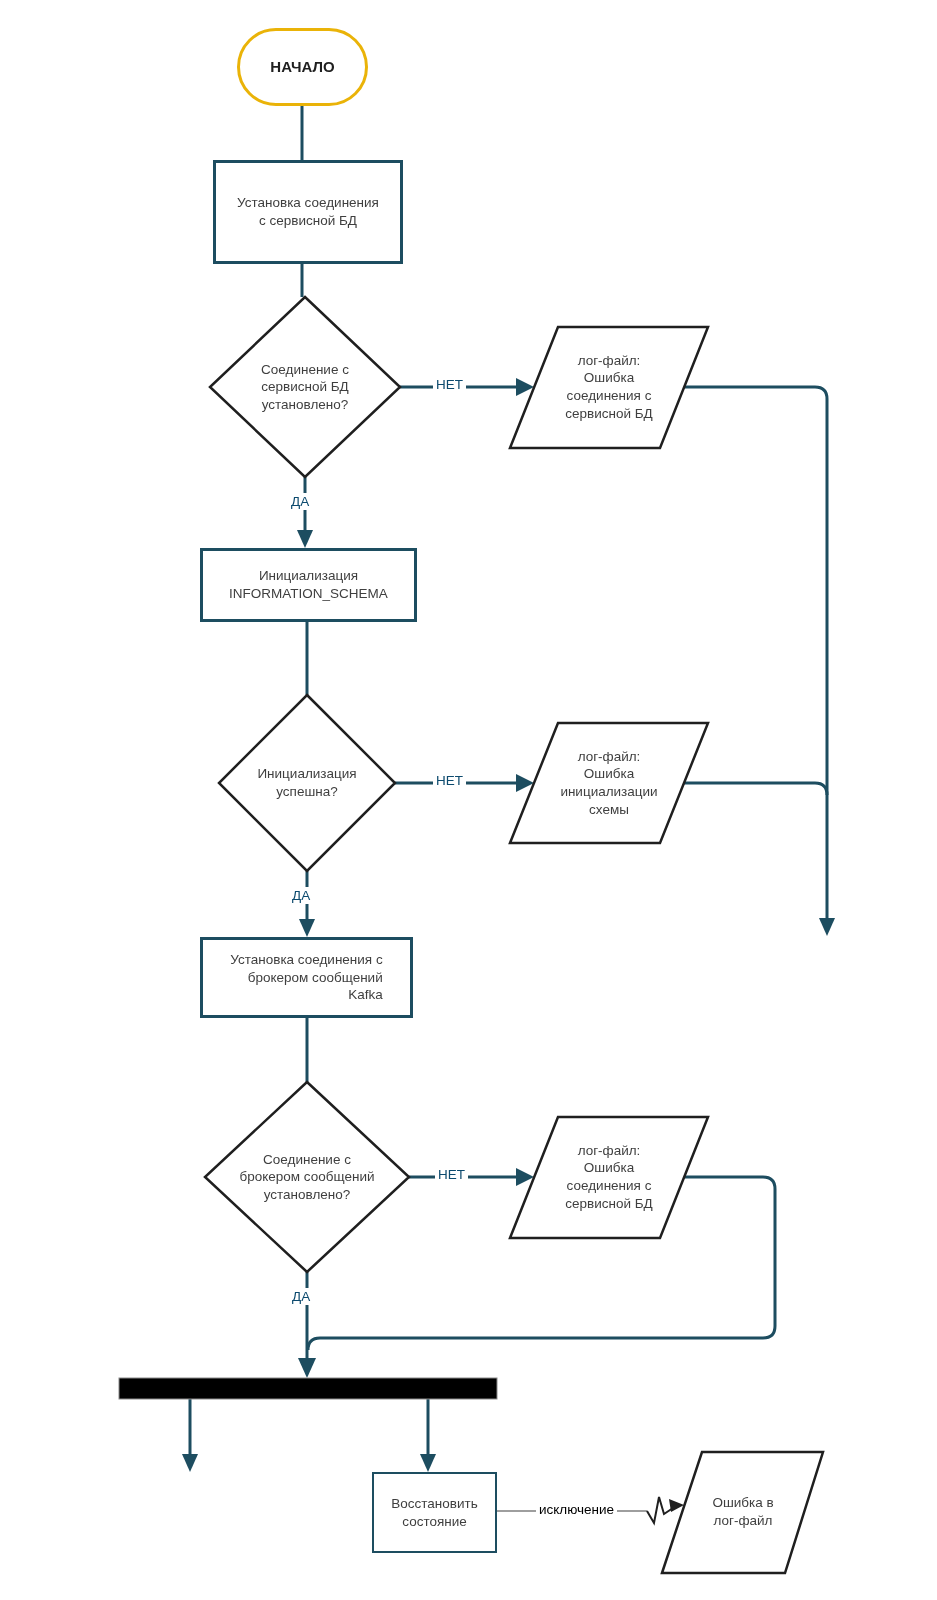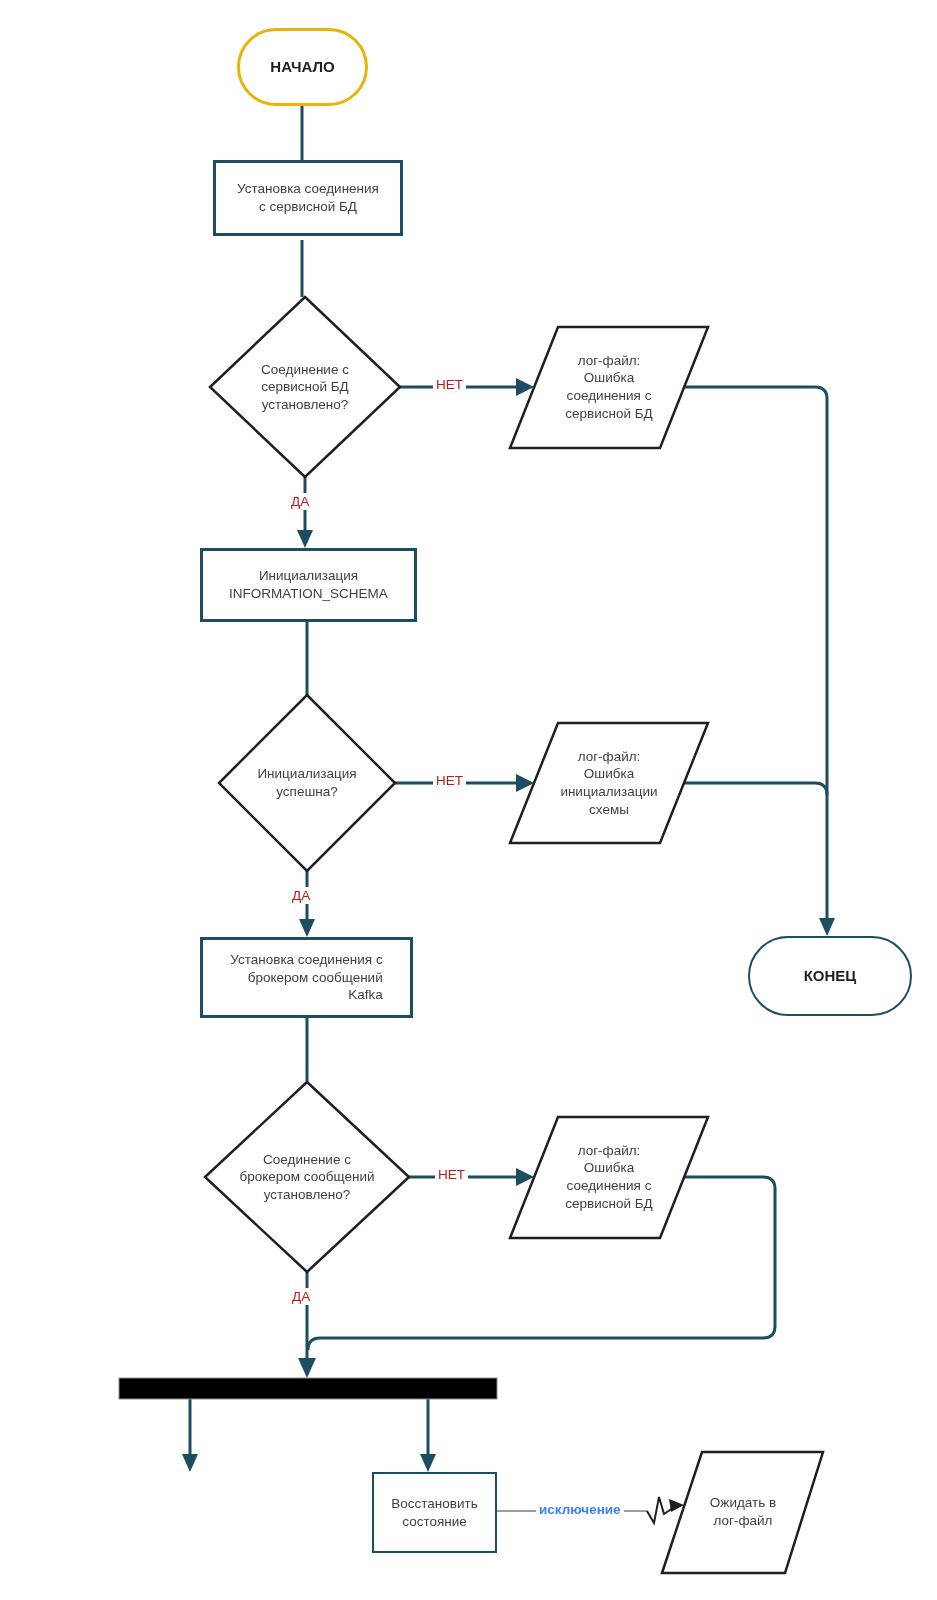--- a/index.html
+++ b/index.html
@@ -47,26 +47,26 @@
     display:flex;align-items:center;justify-content:center;
     text-align:center;
     color:#3f3f3f;font-size:13.5px;line-height:1.3;
     white-space:pre-line;
     background:transparent;
     pointer-events:none;
   }
   .edge-label{
     position:absolute;
     display:flex;align-items:center;justify-content:center;
-    color:#b91c1c;font-size:13.5px;
+    color:#0c4a6e;font-size:13.5px;
     background:#ffffff;
     padding:1px 3px;
     white-space:nowrap;
   }
-  .edge-label.gray{color:#3b82f6;font-weight:bold;}
+  .edge-label.gray{color:#000000;}
 </style>
 </head>
 <body>
 
 <div class="canvas">
 
   <svg class="layer">
 
     <path class="teal-line" d="M302,106 V160"></path>
     <path class="teal-line" d="M302,240 V297"></path>
@@ -105,31 +105,30 @@
 
     <rect x="119" y="1378" width="378" height="21" fill="#000000" stroke="#8a8a8a" stroke-width="1"></rect>
 
     <path class="gray-line" d="M497,1511 H647"></path>
     <path class="zig" d="M647,1511 L654,1523 L659,1497 L664,1514 L676,1506"></path>
     <polygon class="black-arrow" points="684,1505 669,1499 671,1512"></polygon>
   </svg>
 
   <div class="node terminal" style="left:237px;top:28px;width:131px;height:78px;">НАЧАЛО</div>
 
-  <div class="node proc" style="left:213px;top:160px;width:190px;height:76px;">Установка соединения
+  <div class="node proc" style="left:213px;top:160px;width:190px;height:104px;">Установка соединения
 с сервисной БД</div>
 
   <div class="node proc" style="left:200px;top:548px;width:217px;height:74px;">Инициализация
 INFORMATION_SCHEMA</div>
 
   <div class="node proc" style="left:200px;top:937px;width:213px;height:81px;text-align:right;">Установка соединения с
 брокером сообщений
 Kafka</div>
 
-  <div class="node terminal end" style="left:748px;top:936px;width:164px;height:80px;">КОНЕЦ</div>
 
 
   <div class="node proc2" style="left:372px;top:1472px;width:125px;height:81px;">Восстановить
 состояние</div>
 
   <div class="overlay-label" style="left:225px;top:337px;width:160px;height:100px;">Соединение с
 сервисной БД
 установлено?</div>
 
   <div class="overlay-label" style="left:524px;top:337px;width:170px;height:100px;">лог-файл:
@@ -147,21 +146,21 @@
 
   <div class="overlay-label" style="left:217px;top:1127px;width:180px;height:100px;">Соединение с
 брокером сообщений
 установлено?</div>
 
   <div class="overlay-label" style="left:524px;top:1127px;width:170px;height:100px;">лог-файл:
 Ошибка
 соединения с
 сервисной БД</div>
 
-  <div class="overlay-label" style="left:668px;top:1472px;width:150px;height:80px;">Ожидать в
+  <div class="overlay-label" style="left:668px;top:1472px;width:150px;height:80px;">Ошибка в
 лог-файл</div>
 
   <div class="edge-label" style="left:433px;top:376px;">НЕТ</div>
   <div class="edge-label" style="left:288px;top:493px;">ДА</div>
   <div class="edge-label" style="left:433px;top:772px;">НЕТ</div>
   <div class="edge-label" style="left:289px;top:887px;">ДА</div>
   <div class="edge-label" style="left:435px;top:1166px;">НЕТ</div>
   <div class="edge-label" style="left:289px;top:1288px;">ДА</div>
   <div class="edge-label gray" style="left:536px;top:1501px;">исключение</div>
 

